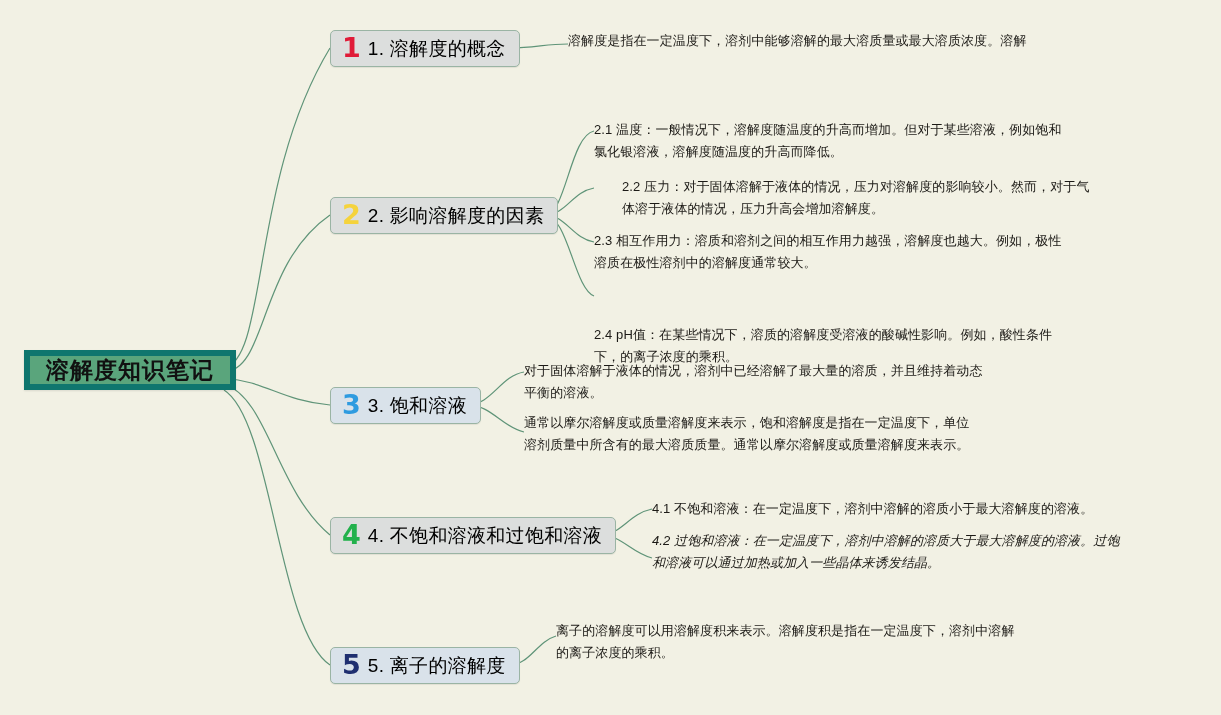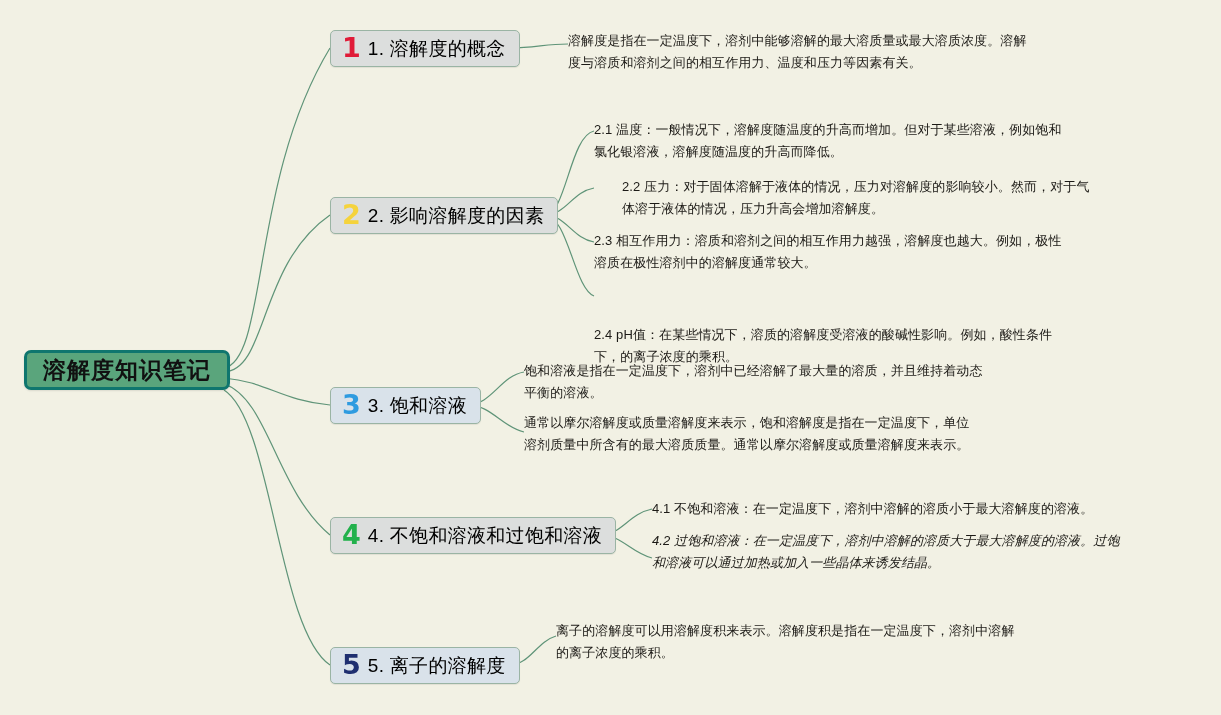--- a/index.html
+++ b/index.html
@@ -25,22 +25,22 @@
   .node {
     position: absolute;
     box-sizing: border-box;
     display: flex;
     align-items: center;
     border-radius: 5px;
     white-space: nowrap;
   }
   .root-node {
     background: #5aa57c;
-    border: 3px solid #0f766e;
-    border-radius: 7px;
+    border: 6px solid #0f766e;
+    border-radius: 0;
     color: #111111;
     font-size: 23px;
     font-weight: bold;
     letter-spacing: 1px;
     padding: 0 16px;
     height: 40px;
     box-shadow: 0 1px 2px rgba(0,0,0,0.10);
   }
   .branch-node {
     background: #dcdedd;
@@ -112,21 +112,20 @@
   <div class="node root-node" style="left: 24px; top: 350px; background: rgb(90, 165, 124);">
     <span>溶解度知识笔记</span>
   </div>
 
   <div class="node branch-node" style="left: 330px; top: 30px; background: rgb(220, 222, 221);">
     <span class="branch-num" style="color: rgb(224, 27, 56);">1</span>
     <span class="branch-label">1. 溶解度的概念</span>
   </div>
   <div class="leaf" style="left:568px; top:30px; width:520px;">
     <p>溶解度是指在一定温度下，溶剂中能够溶解的最大溶质量或最大溶质浓度。溶解</p>
-    <p>度与溶质和溶剂之间的相互作用力、温度和压力等因素有关。</p>
   </div>
 
   <div class="node branch-node" style="left: 330px; top: 197px; background: rgb(220, 222, 221);">
     <span class="branch-num" style="color: rgb(245, 211, 60);">2</span>
     <span class="branch-label">2. 影响溶解度的因素</span>
   </div>
   <div class="leaf" style="left:594px; top:119px; width:552px;">
     <p>2.1 温度：一般情况下，溶解度随温度的升高而增加。但对于某些溶液，例如饱和</p>
     <p>氯化银溶液，溶解度随温度的升高而降低。</p>
   </div>
@@ -141,21 +140,21 @@
   <div class="leaf" style="left:594px; top:284px; width:552px;margin-top:40px;">
     <p>2.4 pH值：在某些情况下，溶质的溶解度受溶液的酸碱性影响。例如，酸性条件</p>
     <p>下，的离子浓度的乘积。</p>
   </div>
 
   <div class="node branch-node tint-blue" style="left: 330px; top: 387px; background: rgb(217, 226, 234);">
     <span class="branch-num" style="color: rgb(46, 155, 224);">3</span>
     <span class="branch-label">3. 饱和溶液</span>
   </div>
   <div class="leaf" style="left:524px; top:360px; width:520px;">
-    <p>饱和溶液是指在一定温度下，溶剂中已经溶解了最大量的溶质，并且维持着动态</p>
+    <p>对于固体溶解于液体的情况，溶剂中已经溶解了最大量的溶质，并且维持着动态</p>
     <p>平衡的溶液。</p>
   </div>
   <div class="leaf" style="left:524px; top:412px; width:520px;">
     <p>通常以摩尔溶解度或质量溶解度来表示，饱和溶解度是指在一定温度下，单位</p>
     <p>溶剂质量中所含有的最大溶质质量。通常以摩尔溶解度或质量溶解度来表示。</p>
   </div>
 
   <div class="node branch-node" style="left: 330px; top: 517px; background: rgb(220, 222, 221);">
     <span class="branch-num" style="color: rgb(34, 177, 76);">4</span>
     <span class="branch-label">4. 不饱和溶液和过饱和溶液</span>

